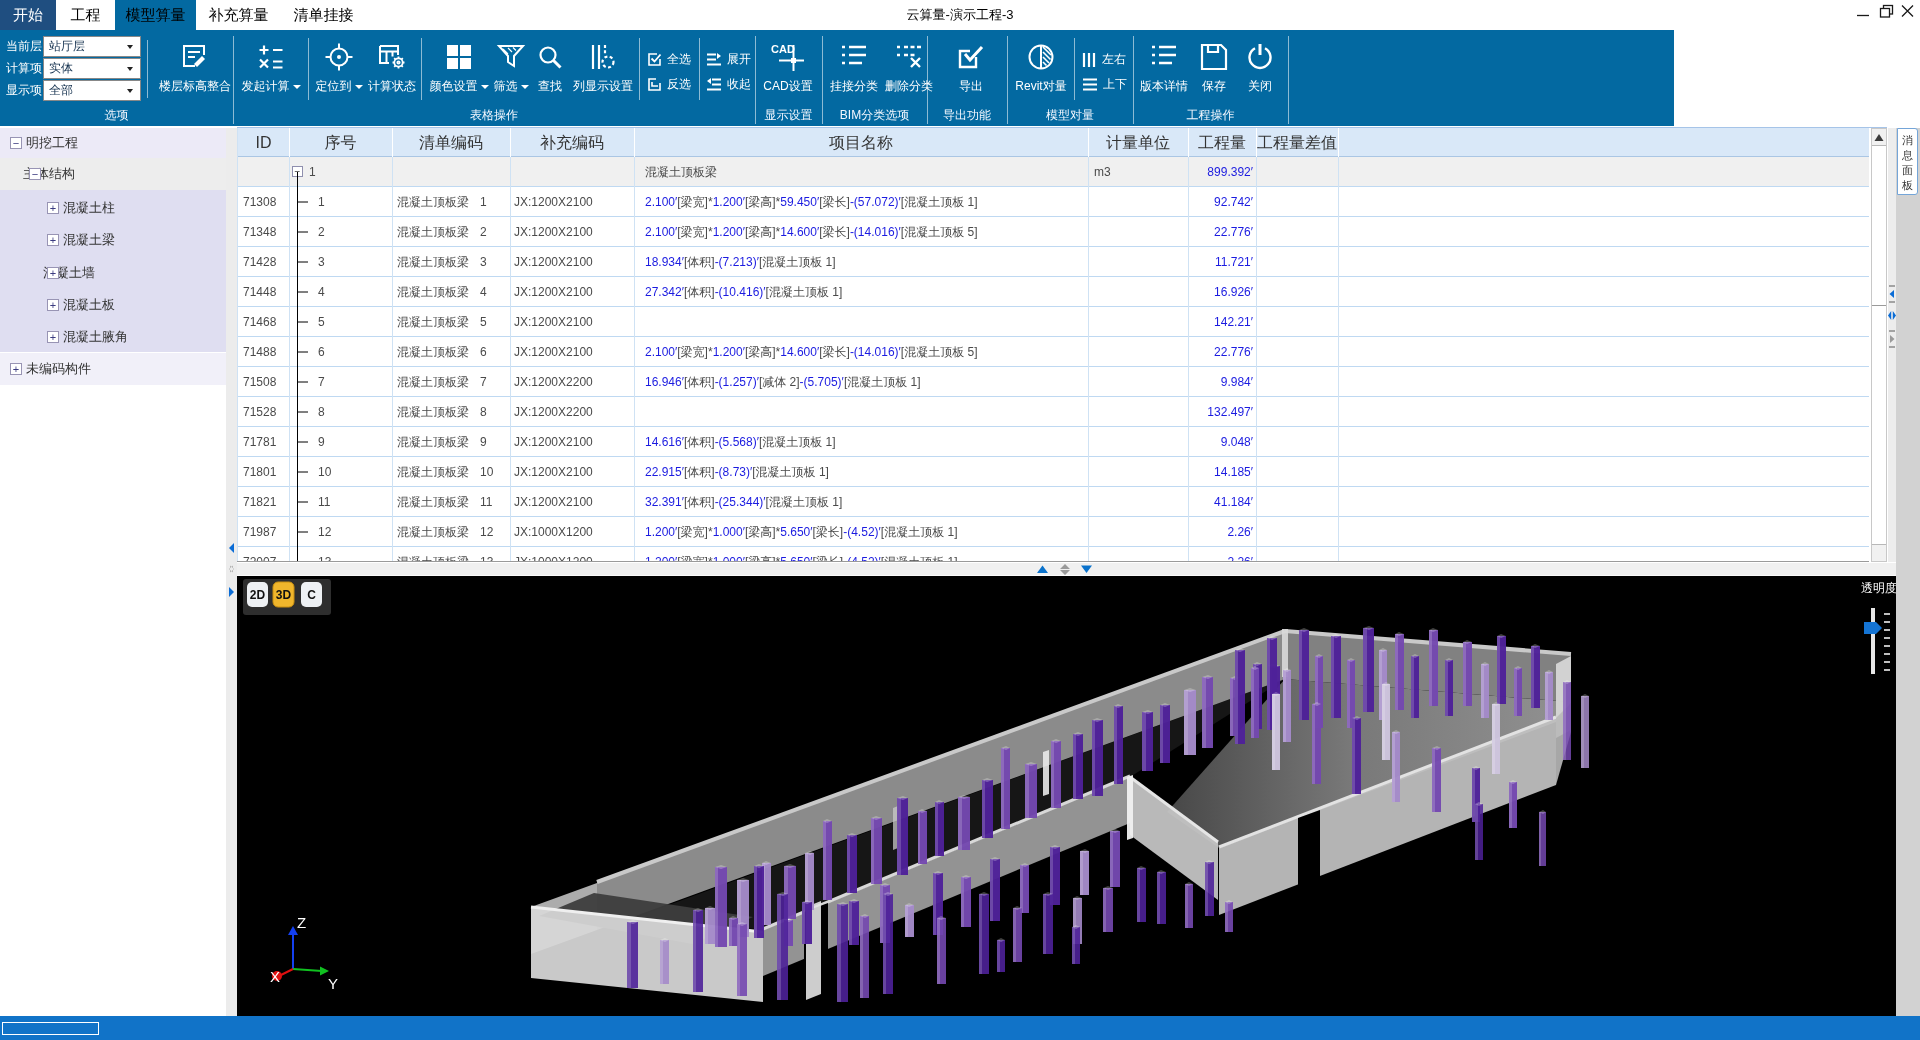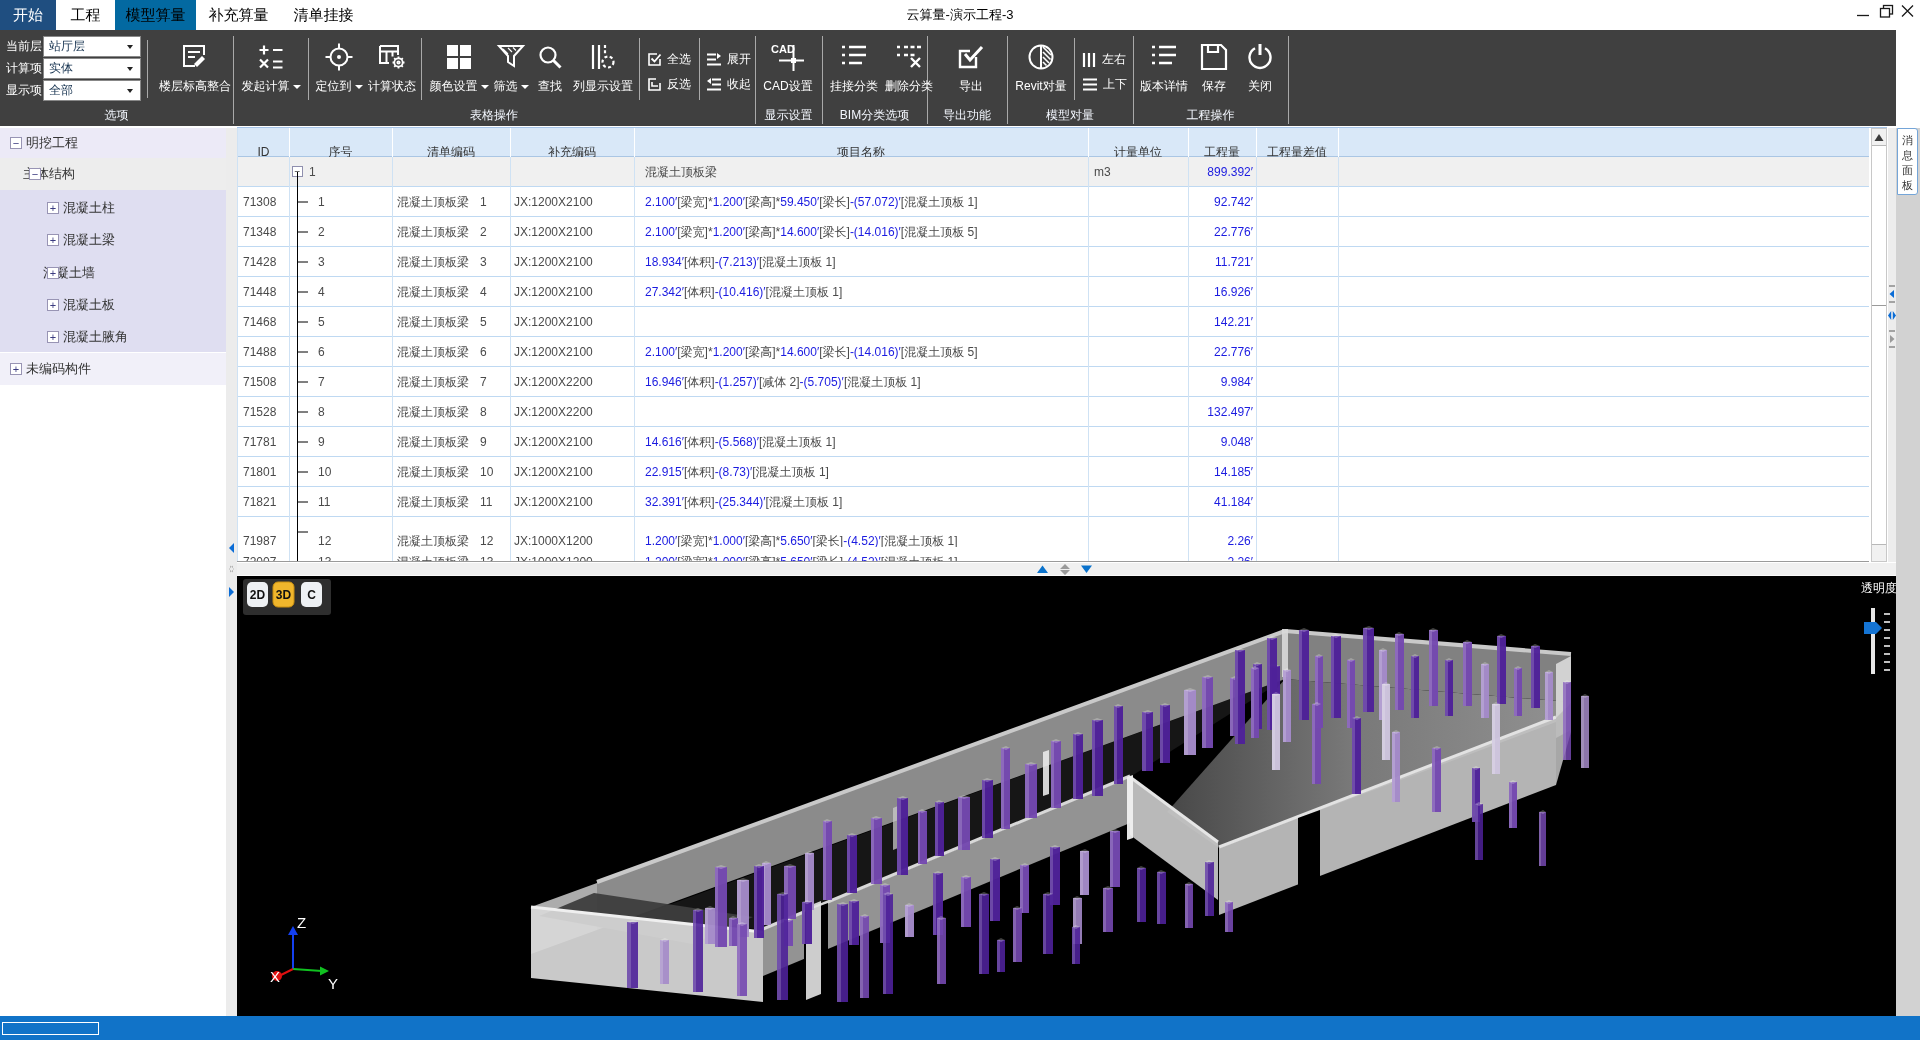--- a/index.html
+++ b/index.html
@@ -5,41 +5,41 @@
 *{margin:0;padding:0;box-sizing:border-box}
 html,body{width:1920px;height:1040px;overflow:hidden;background:#fff;font-family:"Liberation Sans",sans-serif;position:relative}
 .abs{position:absolute}
 
 #titlebar{position:absolute;left:0;top:0;width:1920px;height:30px;background:#fff}
 .tab{position:absolute;top:0;height:30px;line-height:30px;text-align:center;font-size:15px;color:#000}
 #tab-start{left:0;width:56px;background:#1f4e80;color:#fff}
 #tab-sel{left:115px;width:81px;background:#0369a1;}
 #title-text{position:absolute;left:860px;width:200px;top:0;height:30px;line-height:30px;text-align:center;font-size:13px;color:#000}
 
-#ribbon{position:absolute;left:0;top:30px;width:1896px;height:96px;background:#404040}
+#ribbon{position:absolute;left:0;top:30px;width:1674px;height:96px;background:#0369a1}
 .rsep{position:absolute;width:1px;background:rgba(255,255,255,.55)}
 .rlabel{position:absolute;top:77px;height:16px;line-height:16px;text-align:center;font-size:12px;color:#f4f8ff}
 .rbtn{position:absolute;top:12px;text-align:center;color:#fff;font-size:12px}
 .rbtn .cap{margin-top:3px;white-space:nowrap}
 .drow{position:absolute;height:21px;font-size:12px;color:#fff;line-height:21px}
 .dbox{position:absolute;left:43px;width:98px;height:21px;background:#fff;border:1px solid #888;color:#13304e;font-size:12px;line-height:19px;padding-left:5px}
 .dbox:after{content:"";position:absolute;right:7px;top:8px;border-left:3.5px solid transparent;border-right:3.5px solid transparent;border-top:4.5px solid #222}
 .srow{position:absolute;display:flex;align-items:center;gap:5px;color:#fff;font-size:12px;white-space:nowrap}
 .dn{display:inline-block;margin-left:3px;border-left:4px solid transparent;border-right:4px solid transparent;border-top:4px solid #fff;vertical-align:middle}
 
 #tree{position:absolute;left:0;top:128px;width:226px;height:888px;background:#fff;font-size:13px;color:#333}
 .trow{position:absolute;left:0;width:226px;height:32px;line-height:32px;white-space:nowrap}
 .exp{position:absolute;top:10px;width:12px;height:12px;background:#fff;border:1px solid #9894b4;color:#3b3b80;font-size:11px;line-height:10px;text-align:center}
 
 #vsplit{position:absolute;left:226px;top:128px;width:11px;height:888px;background:#ececec}
 #hsplit{position:absolute;left:237px;top:563px;width:1659px;height:13px;background:#f0f0f0;border-bottom:1px solid #fbfbfb}
 
 #grid{position:absolute;left:237px;top:128px;width:1632px;height:434px;background:#fff;overflow:hidden;border-bottom:1px solid #9a9a9a}
 #ghead{position:absolute;left:0;top:0;width:1632px;height:29px;background:#d9e8f8;border-bottom:1px solid #aac6e4}
-.hc{position:absolute;top:10px;height:29px;line-height:29px;text-align:center;font-size:12px;color:#333}
+.hc{position:absolute;top:0;height:29px;line-height:29px;text-align:center;font-size:16px;color:#333}
 .hv{position:absolute;top:0;width:1px;height:29px;background:#fff}
 .bv{position:absolute;top:29px;width:1px;height:405px;background:#cfe2f4;z-index:4}
 .tr{position:absolute;left:0;width:1632px;height:30px;border-bottom:1px solid #bfd9f2;font-size:12px;color:#4a4a4a;background:#fff}
 .tr span{position:absolute;top:0;height:30px;line-height:30px;white-space:nowrap}
 .tr i{font-style:normal;color:#1b1be0}
 .c-id{left:6px}
 .c-no{left:81px}
 .c-qd{left:160px}
 .c-qn{left:243px}
 .c-bc{left:277px}
@@ -430,21 +430,21 @@
     </div>
   <div class="tr" style="top:359px">
       <span class="c-id">71821</span>
       <span class="c-no">11</span>
       <span class="c-qd">混凝土顶板梁</span>
       <span class="c-qn">11</span>
       <span class="c-bc">JX:1200X2100</span>
       <span class="c-pn"><i>32.391′</i>[体积]<i>-(25.344)′</i>[混凝土顶板 1]</span>
       <span class="c-q"><i>41.184′</i></span>
     </div>
-  <div class="tr" style="top:398px">
+  <div class="tr" style="top:389px">
       <span class="c-id">71987</span>
       <span class="c-no">12</span>
       <span class="c-qd">混凝土顶板梁</span>
       <span class="c-qn">12</span>
       <span class="c-bc">JX:1000X1200</span>
       <span class="c-pn"><i>1.200′</i>[梁宽]*<i>1.000′</i>[梁高]*<i>5.650′</i>[梁长]<i>-(4.52)′</i>[混凝土顶板 1]</span>
       <span class="c-q"><i>2.26′</i></span>
     </div>
   <div class="tr" style="top:419px;height:15px">
       <span class="c-id">72007</span>

